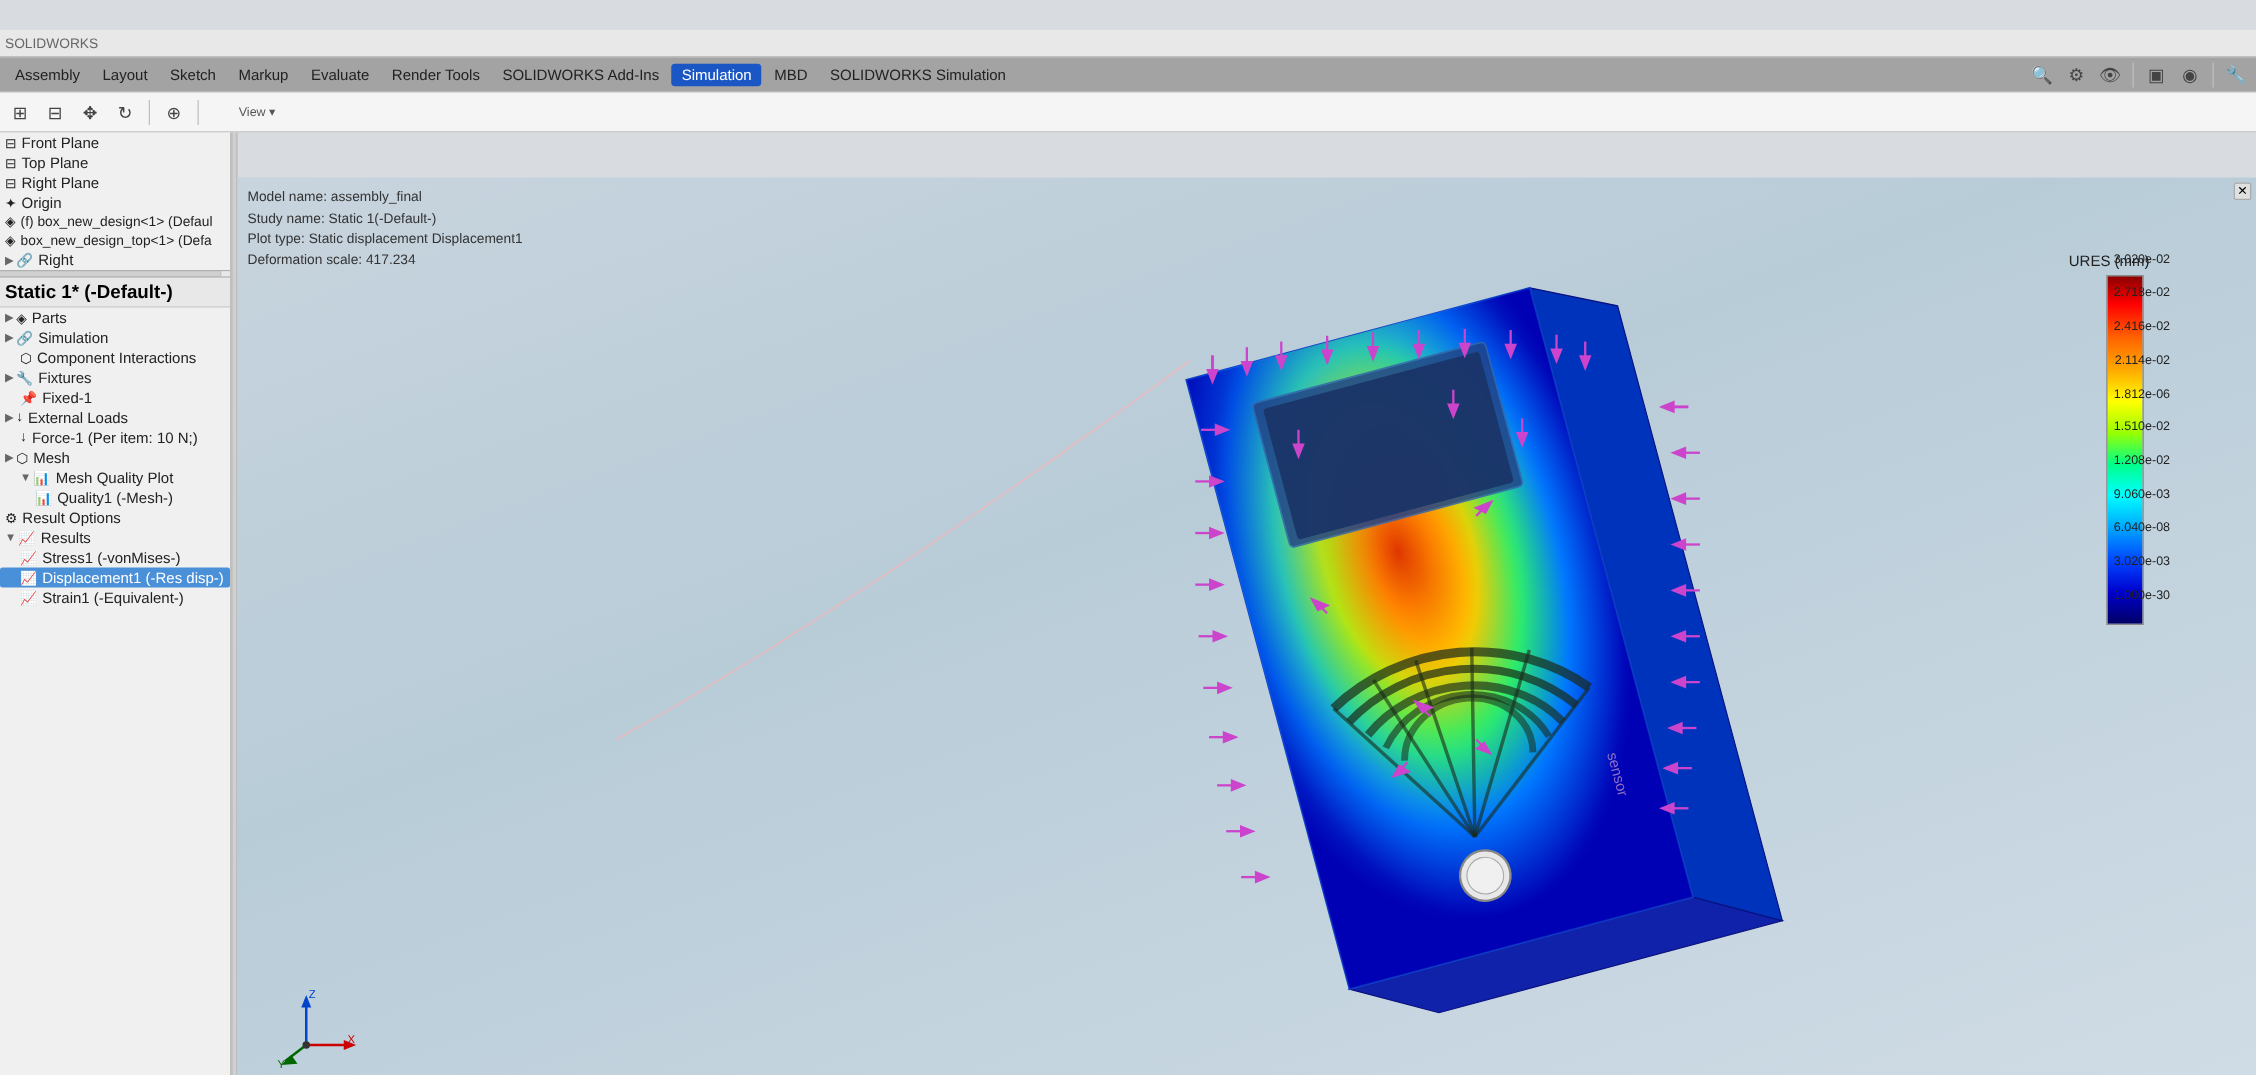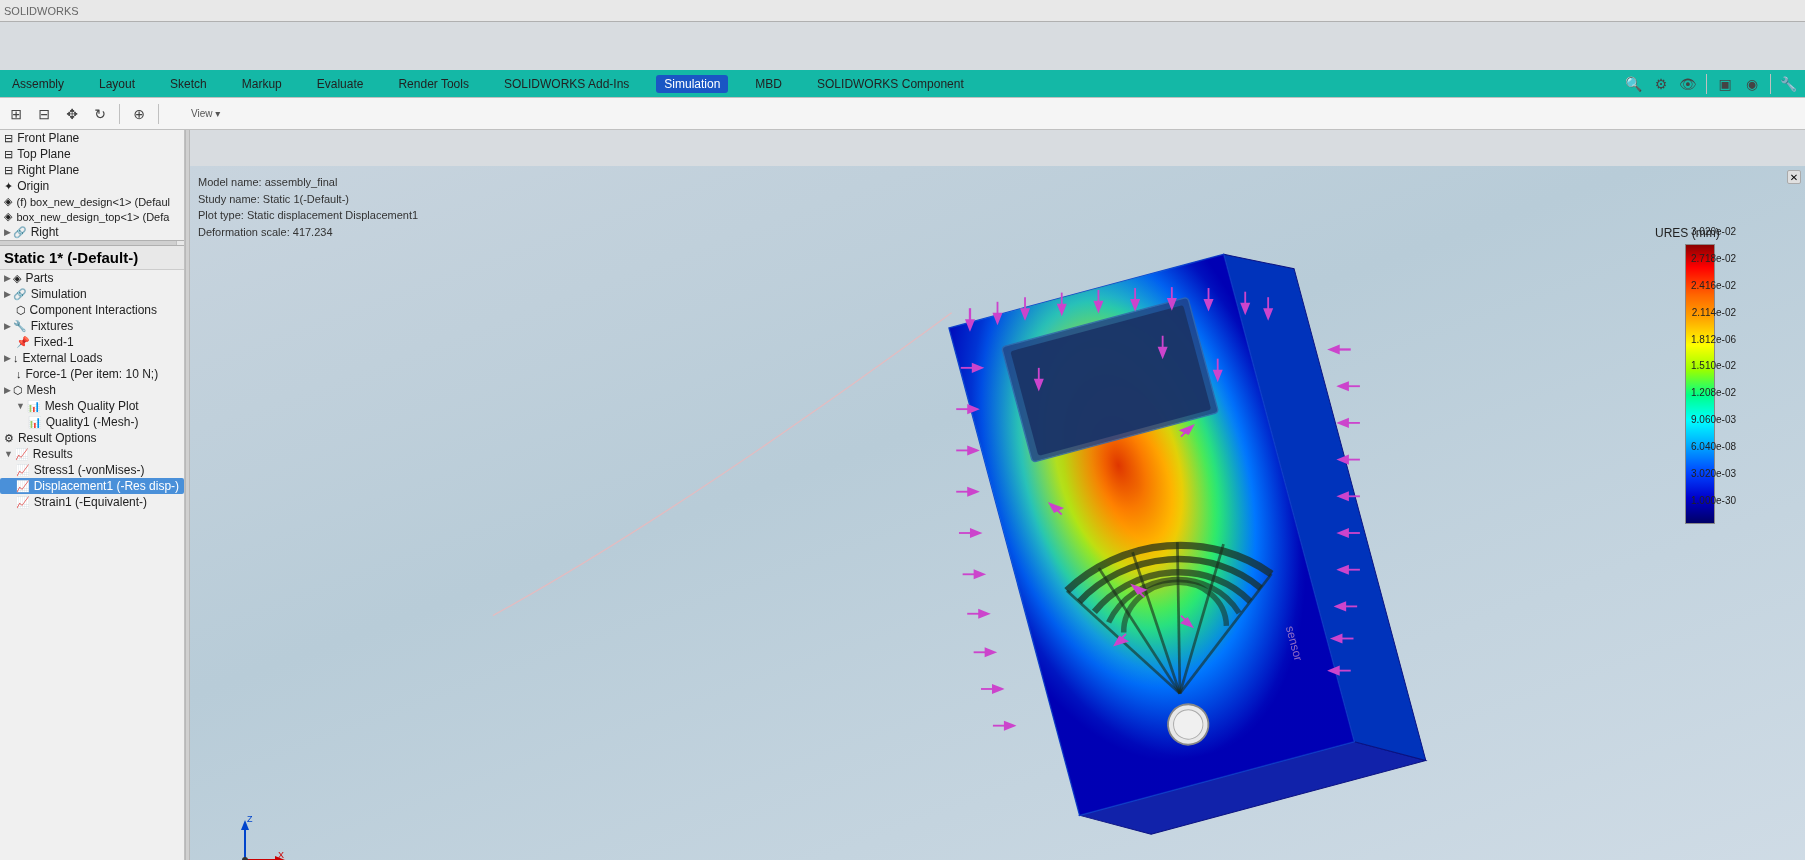--- a/index.html
+++ b/index.html
@@ -6,32 +6,32 @@
     body { width: 1805px; height: 860px; overflow: hidden; background: #d8dce0; font-family: Arial, sans-serif; font-size: 12px; }
 
     
     .top-toolbar {
       height: 22px;
       background: #e8e8e8;
       border-bottom: 1px solid #b0b0b0;
       display: flex;
       align-items: center;
       padding: 0 4px;
+      margin-top: 24px;
     }
 
     
     .menu-bar {
       height: 28px;
-      background: #14b8a6;
+      background: #a3a3a3;
       border-bottom: 1px solid #c0c0c0;
       display: flex;
       align-items: center;
       padding: 0 4px;
-      gap: 19px;
-      margin-top: 48px;
+      gap: 2px;
     }
     .menu-item {
       padding: 2px 8px;
       cursor: pointer;
       border-radius: 3px;
       font-size: 12px;
       color: #222;
     }
     .menu-item.active { background: #1a56c4; color: white; }
 
@@ -201,21 +201,21 @@
 <div class="menu-bar">
   <span class="menu-item">Assembly</span>
   <span class="menu-item">Layout</span>
   <span class="menu-item">Sketch</span>
   <span class="menu-item">Markup</span>
   <span class="menu-item">Evaluate</span>
   <span class="menu-item">Render Tools</span>
   <span class="menu-item">SOLIDWORKS Add-Ins</span>
   <span class="menu-item active">Simulation</span>
   <span class="menu-item">MBD</span>
-  <span class="menu-item">SOLIDWORKS Component</span>
+  <span class="menu-item">SOLIDWORKS Simulation</span>
 
   <div style="margin-left: auto; display: flex; gap: 3px; align-items:center;">
     <div class="toolbar-icon">🔍</div>
     <div class="toolbar-icon">⚙</div>
     <div class="toolbar-icon">👁</div>
     <div class="toolbar-sep"></div>
     <div class="toolbar-icon">▣</div>
     <div class="toolbar-icon">◉</div>
     <div class="toolbar-sep"></div>
     <div class="toolbar-icon">🔧</div>

